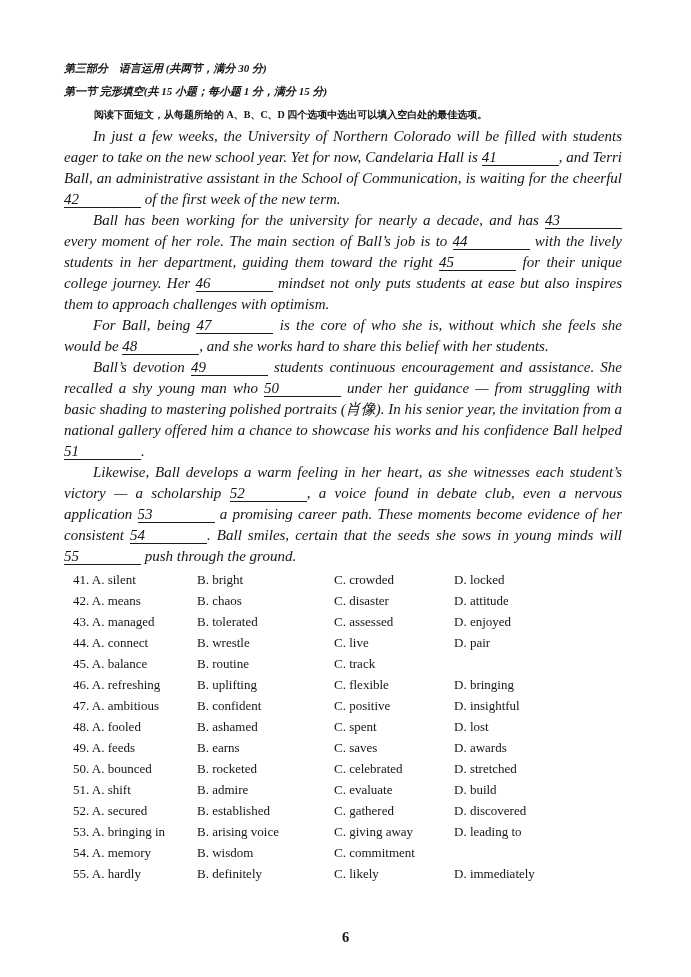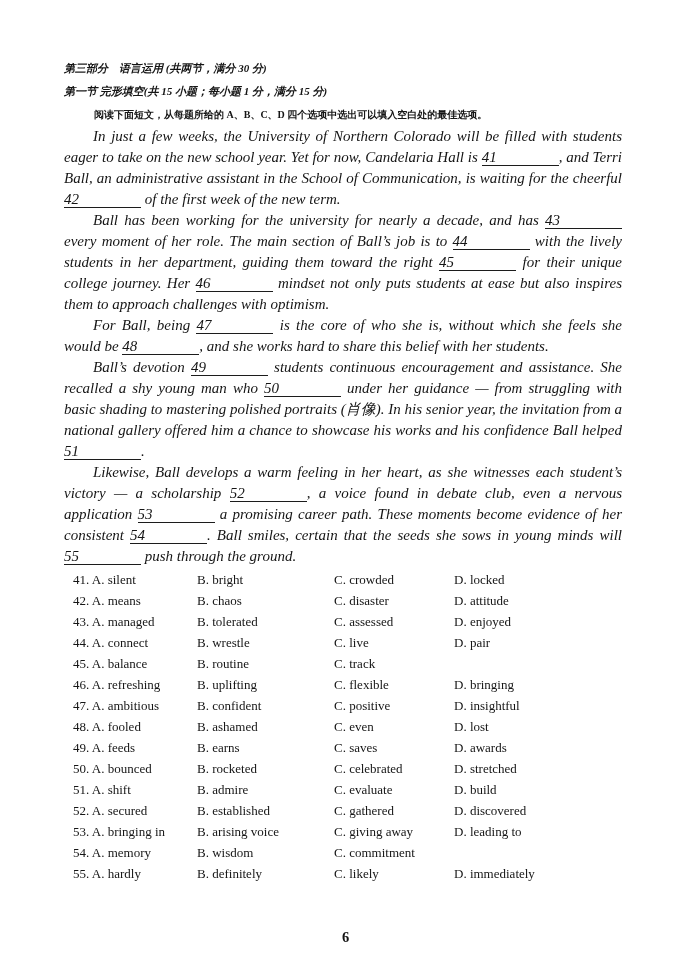--- a/index.html
+++ b/index.html
@@ -119,21 +119,21 @@
         </div>
         <div class="q-row">
           <div class="q-cell">47. A. ambitious</div>
           <div class="q-cell">B. confident</div>
           <div class="q-cell">C. positive</div>
           <div class="q-cell">D. insightful</div>
         </div>
         <div class="q-row">
           <div class="q-cell">48. A. fooled</div>
           <div class="q-cell">B. ashamed</div>
-          <div class="q-cell">C. even</div>
+          <div class="q-cell">C. spent</div>
           <div class="q-cell">D. lost</div>
         </div>
         <div class="q-row">
           <div class="q-cell">49. A. feeds</div>
           <div class="q-cell">B. earns</div>
           <div class="q-cell">C. saves</div>
           <div class="q-cell">D. awards</div>
         </div>
         <div class="q-row">
           <div class="q-cell">50. A. bounced</div>

